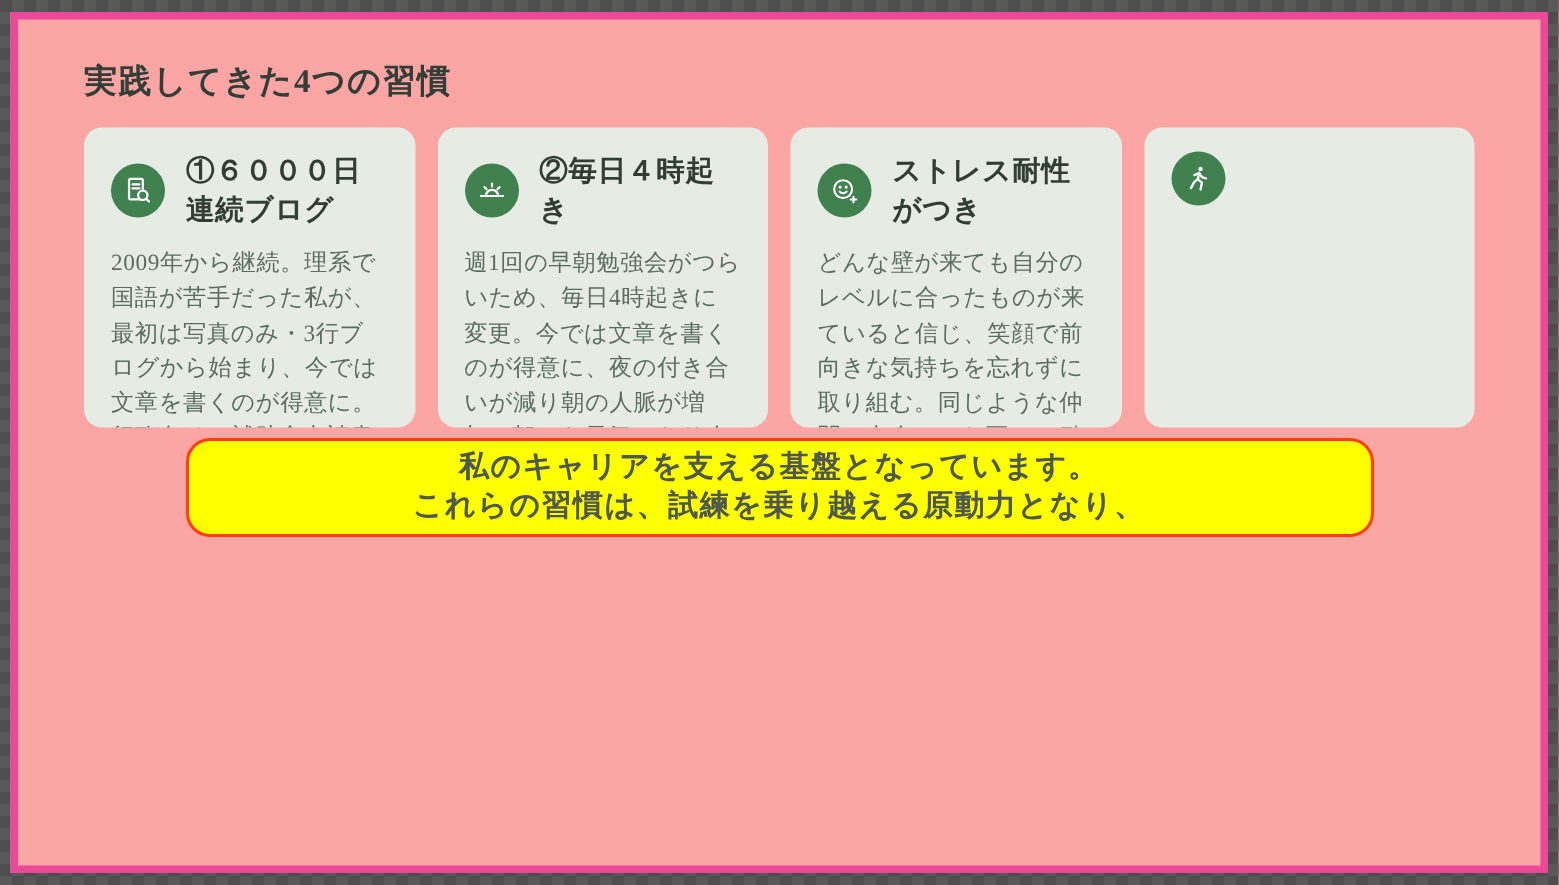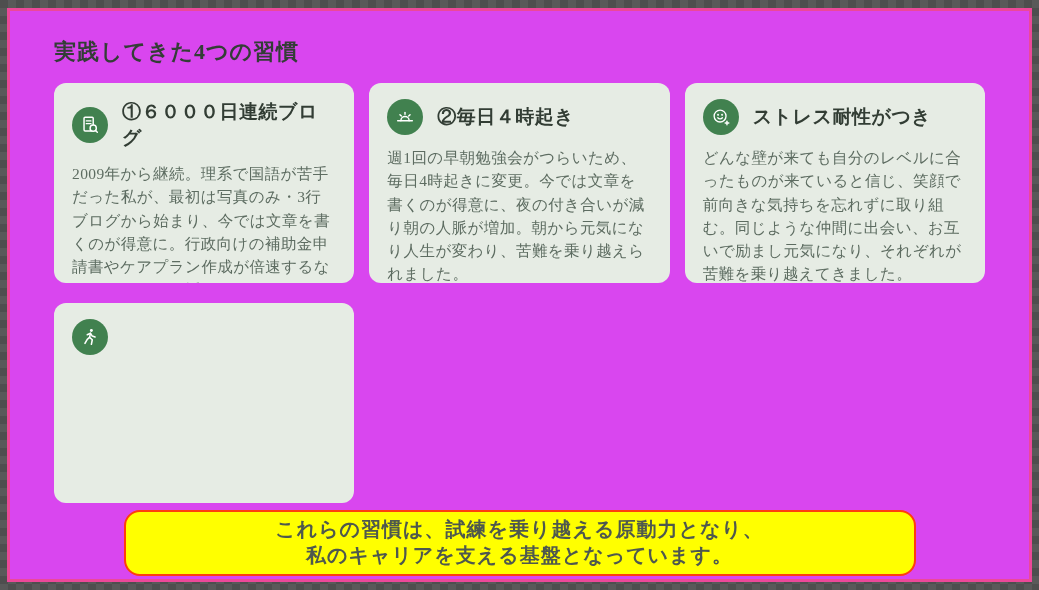--- a/index.html
+++ b/index.html
@@ -8,31 +8,31 @@
     font-family:"Liberation Serif","DejaVu Serif",serif;
     background-color:#4e4e4e;
     background-image:
       linear-gradient(45deg,#595959 25%,transparent 25%,transparent 75%,#595959 75%),
       linear-gradient(45deg,#595959 25%,transparent 25%,transparent 75%,#595959 75%);
     background-size:16px 16px;
     background-position:0 0,8px 8px;
   }
   .slide{
     position:absolute;left:7px;top:8px;right:7px;bottom:8px;
-    background:#d946ef;
-    border:3px solid #ec4899;
+    background:#fca5a5;
+    border:5px solid #ec4899;
     box-sizing:border-box;
   }
   .slide-inner{padding:26px 44px 0 44px;box-sizing:border-box;height:100%;}
   .page-title{
     font-size:22px;font-weight:700;color:#333e36;
     letter-spacing:1px;margin:0 0 16px 0;
   }
   .cards-grid{
-    display:grid;grid-template-columns:1fr 1fr 1fr;gap:20px 15px;
+    display:grid;grid-template-columns:1fr 1fr 1fr 1fr;gap:20px 15px;
   }
   .card{
     background:#e6ece4;border-radius:12px;
     padding:14px 18px;box-sizing:border-box;height:200px;overflow:hidden;
   }
   .card-header{display:flex;align-items:center;gap:14px;margin-top:2px;}
   .icon-circle{
     width:36px;height:36px;border-radius:50%;
     background:#41814f;flex:0 0 36px;
     display:flex;align-items:center;justify-content:center;
@@ -123,18 +123,18 @@
               <path d="M12.5 8 l-1 4.5 l3 2.5 l-1 5"></path>
               <path d="M11.5 12.5 l-2.5 2 l-2.5 4.5"></path>
             </svg>
           </span>
         </div>
       </div>
 
     </div>
 
     <div class="banner">
+      <div class="banner-line">私のキャリアを支える基盤となっています。</div>
       <div class="banner-line">これらの習慣は、試練を乗り越える原動力となり、</div>
-      <div class="banner-line">私のキャリアを支える基盤となっています。</div>
     </div>
 
   </div>
 </div>
 
 </body></html>

